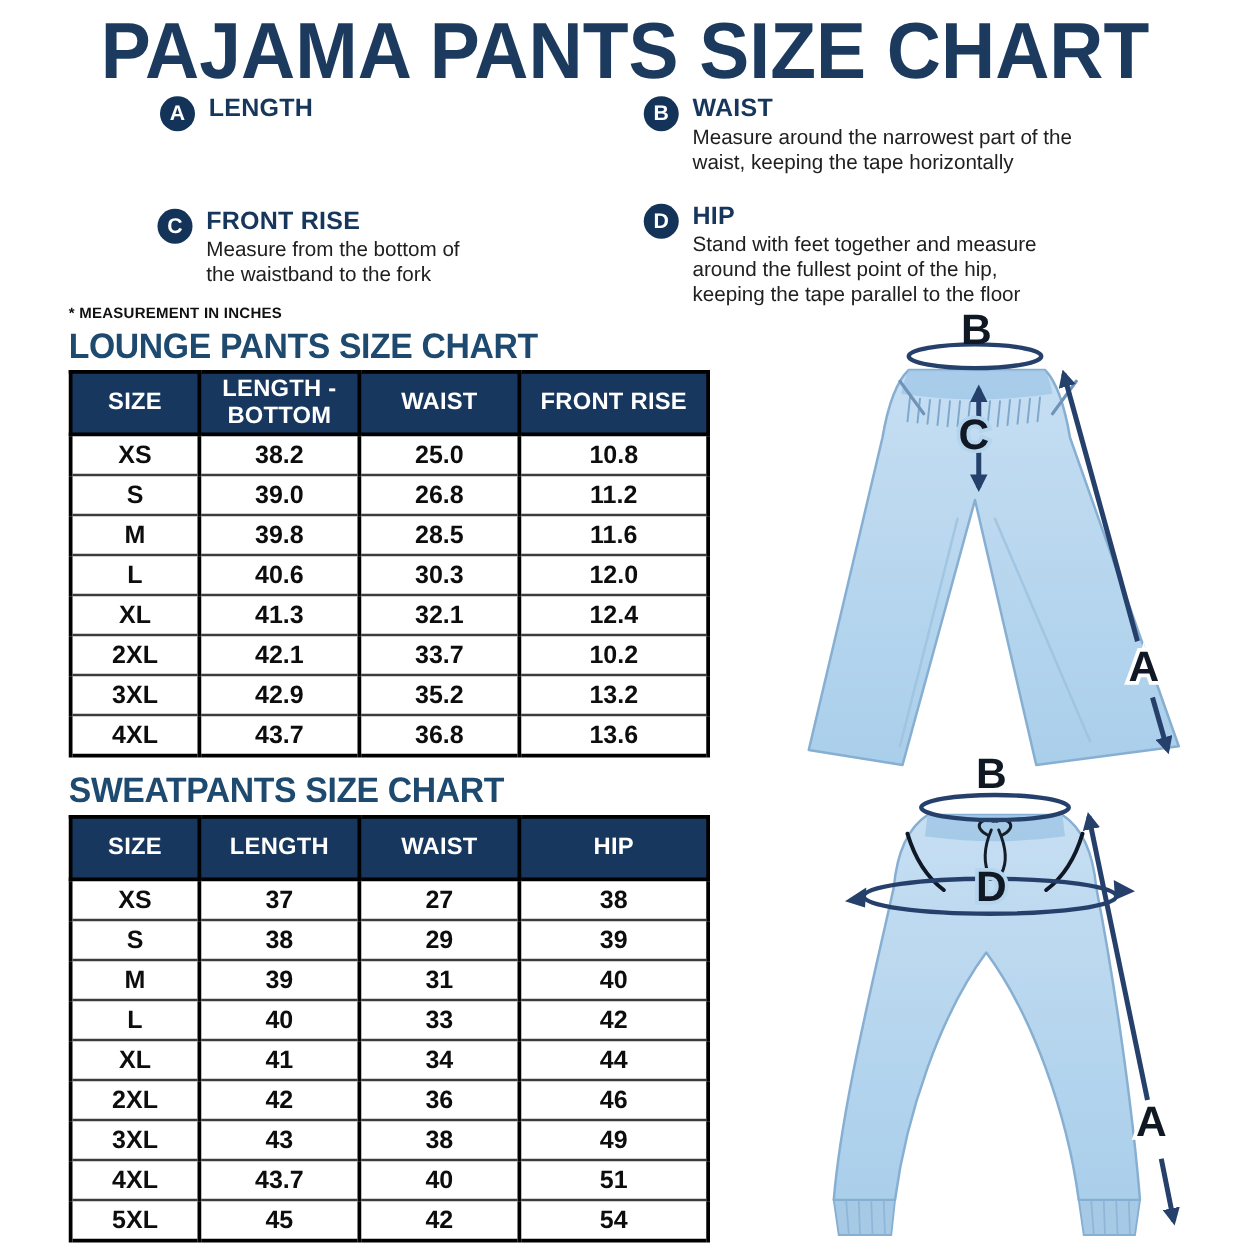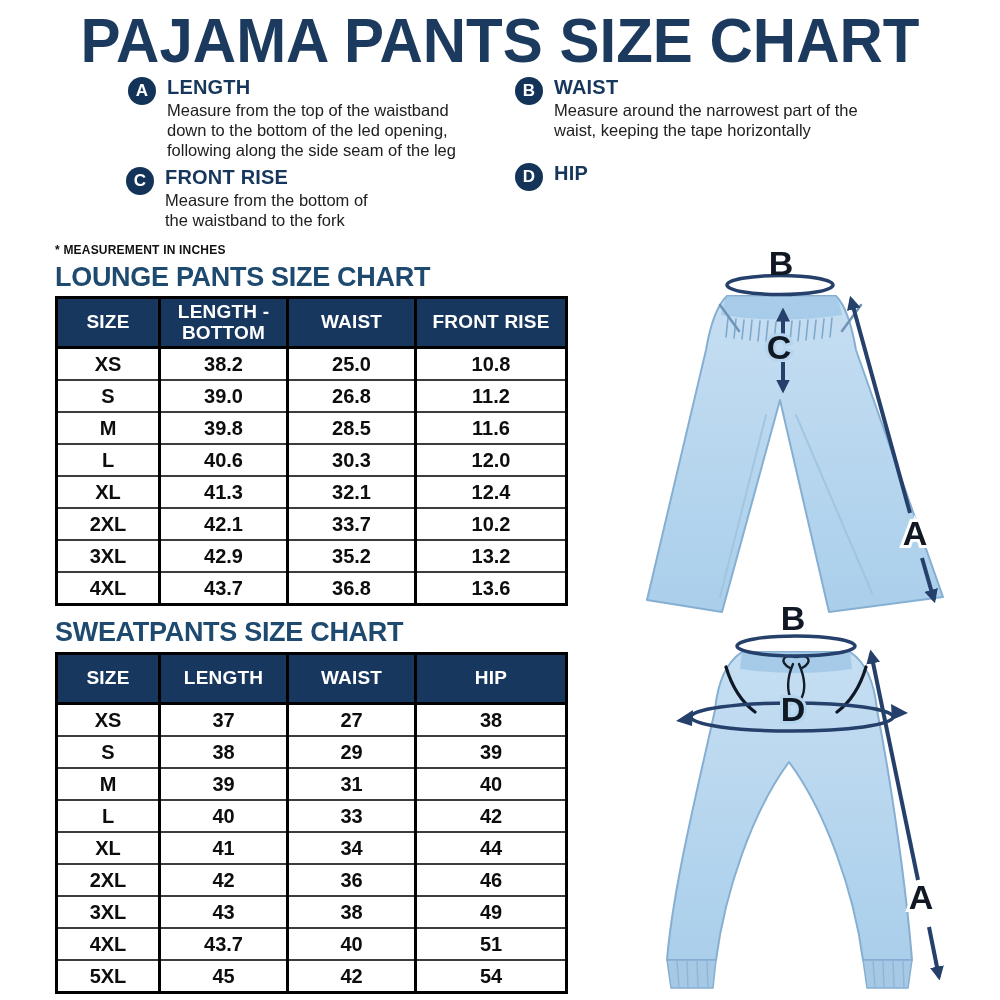--- a/index.html
+++ b/index.html
@@ -48,21 +48,20 @@
 <body>
 
 <div class="canvas">
 
   <h1 class="title">PAJAMA PANTS SIZE CHART</h1>
 
   <div class="legend-item" style="left:128px;top:76px;">
     <span class="badge">A</span>
     <div>
       <div class="legend-name">LENGTH</div>
-      <div class="legend-desc" style="width:306px;">Measure from the top of the waistband down to the bottom of the led opening, following along the side seam of the leg</div>
     </div>
   </div>
 
   <div class="legend-item" style="left:515px;top:76px;">
     <span class="badge">B</span>
     <div>
       <div class="legend-name">WAIST</div>
       <div class="legend-desc" style="width:315px;">Measure around the narrowest part of the waist, keeping the tape horizontally</div>
     </div>
   </div>
@@ -72,20 +71,21 @@
     <div>
       <div class="legend-name">FRONT RISE</div>
       <div class="legend-desc" style="width:225px;">Measure from the bottom of the waistband to the fork</div>
     </div>
   </div>
 
   <div class="legend-item" style="left:515px;top:162px;">
     <span class="badge">D</span>
     <div>
       <div class="legend-name">HIP</div>
+      <div class="legend-desc" style="width:302px;">Stand with feet together and measure around the fullest point of the hip, keeping the tape parallel to the floor</div>
     </div>
   </div>
 
   <div class="note">* MEASUREMENT IN INCHES</div>
 
   <h2 class="section-heading" id="lounge-heading">LOUNGE PANTS SIZE CHART</h2>
   <table class="size-table" id="lounge-table">
     <colgroup>
         <col style="width:103px">
         <col style="width:128px">

